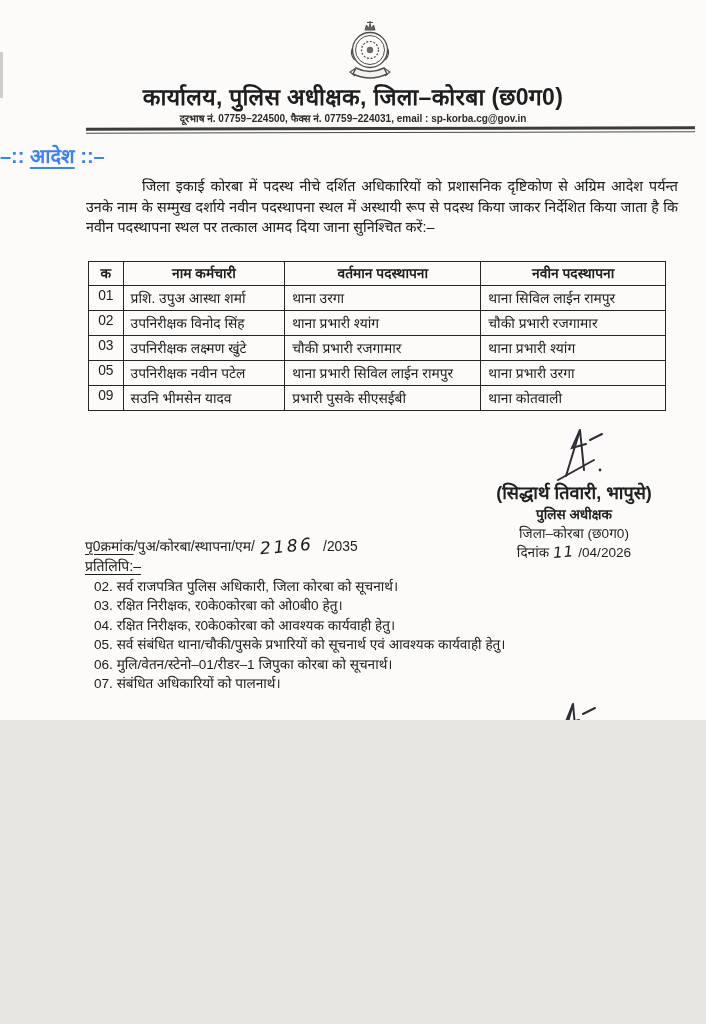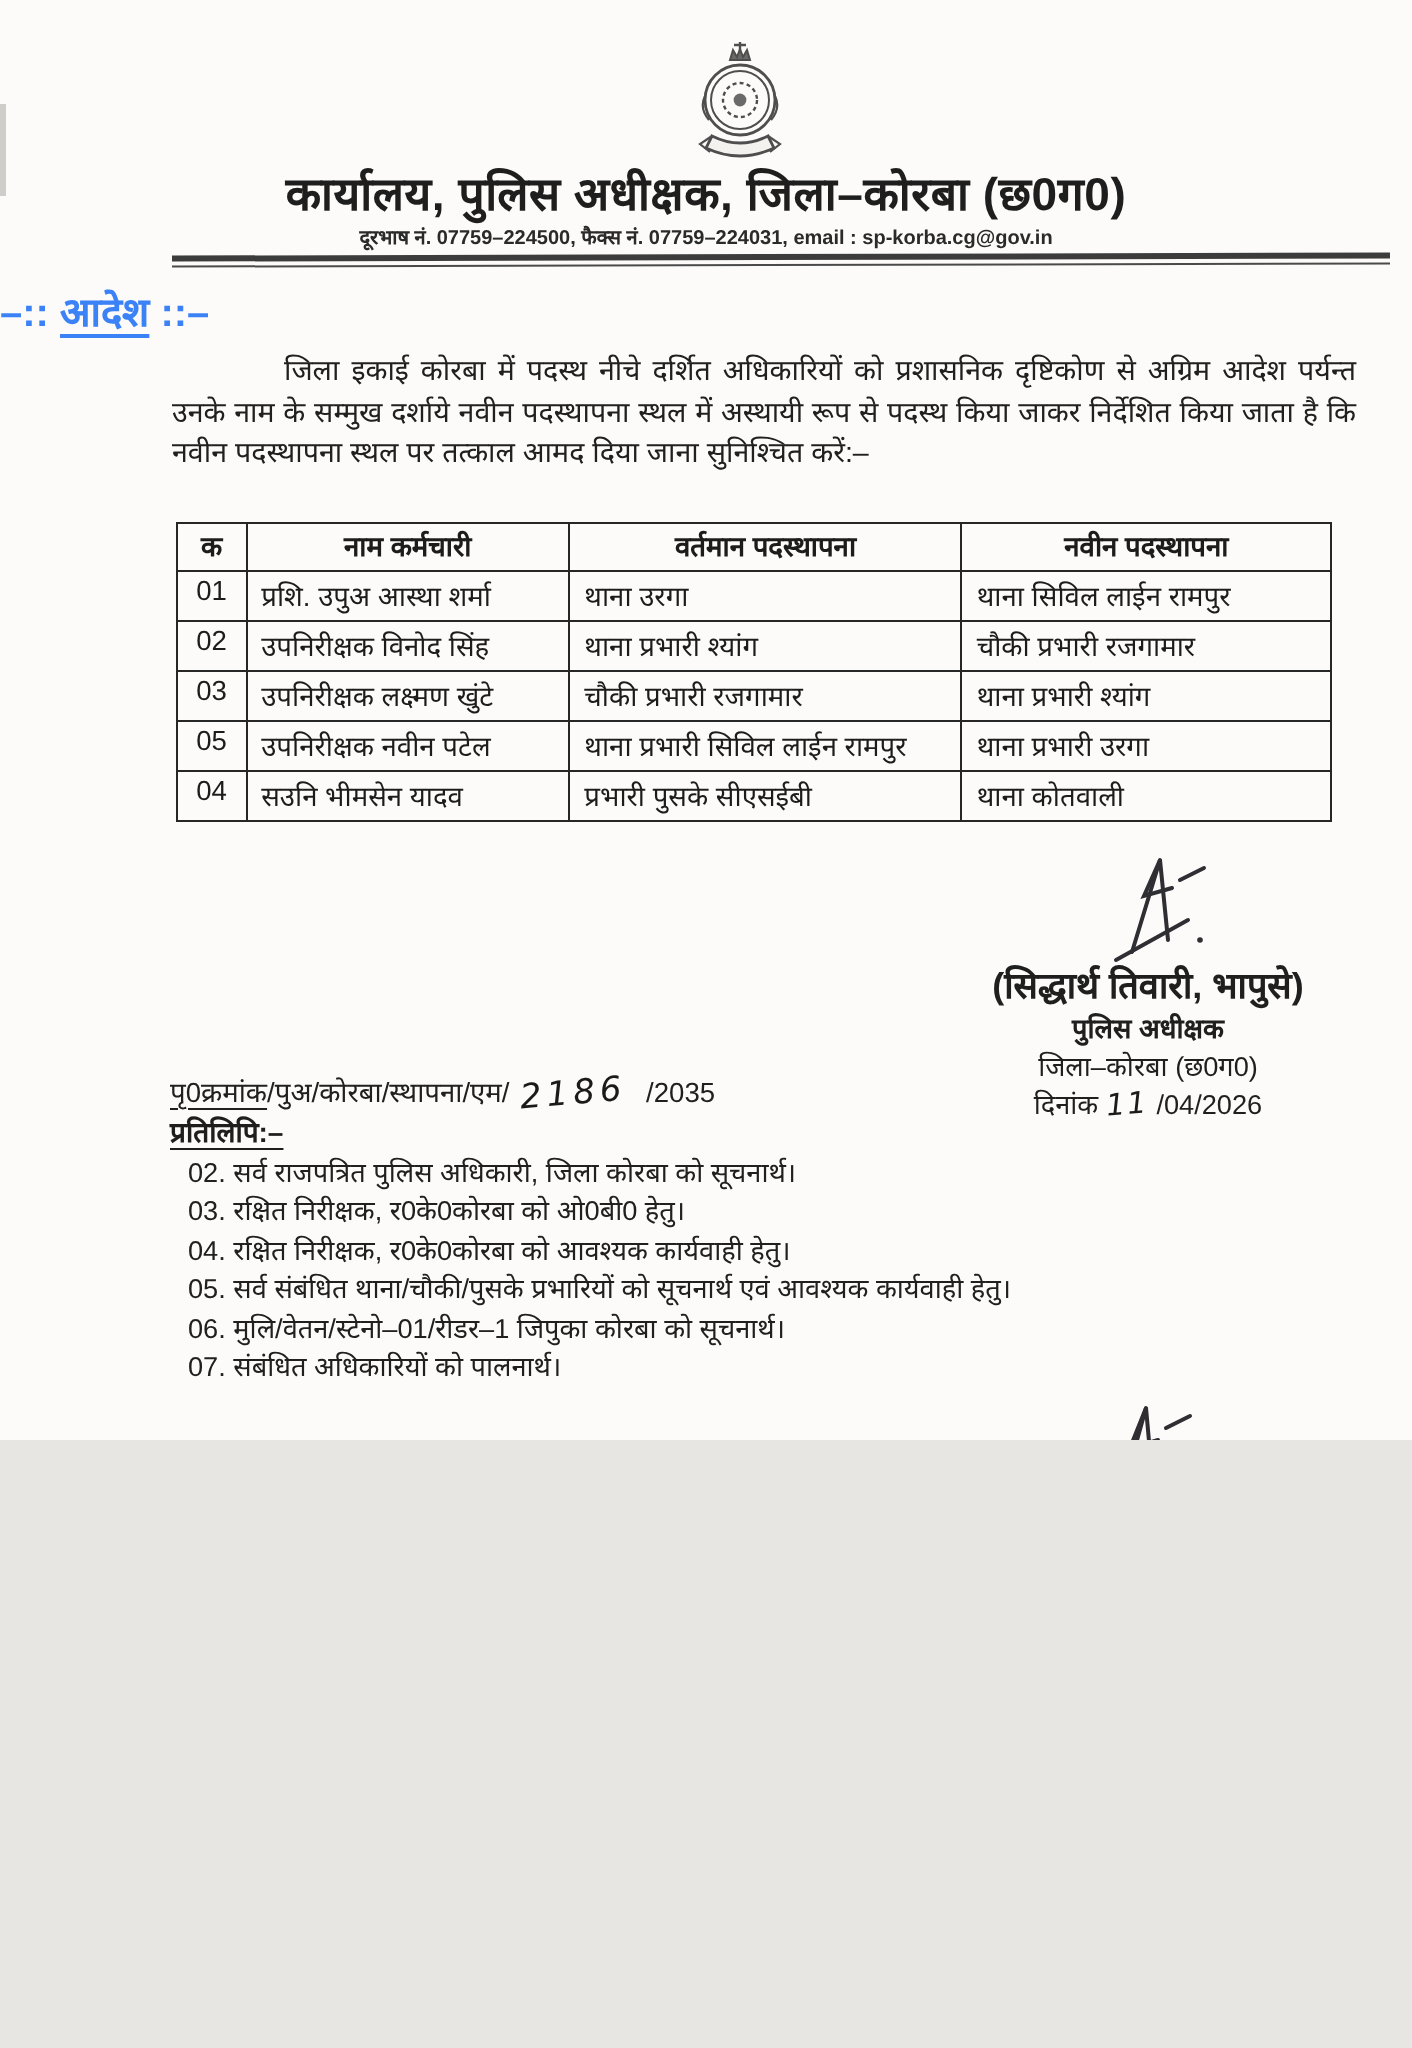--- a/index.html
+++ b/index.html
@@ -69,21 +69,21 @@
     display:inline-block;font-family:"DejaVu Sans", sans-serif;font-style:italic;
     transform:rotate(-5deg);color:#1a1a1a;
   }
   .hw-day{font-size:15px;letter-spacing:1px;margin:0 4px;}
   .hw-num{font-size:17px;letter-spacing:2.5px;margin:0 10px 0 5px;vertical-align:-1px;}
 
   .ref-line{position:absolute;top:536px;left:85px;font-size:13.8px;color:#202020;white-space:nowrap;}
   .ref-line .uline{text-decoration:underline;text-underline-offset:3px;}
 
   .copy-heading{
-    position:absolute;top:556px;left:85px;font-size:14px;font-weight:bold;
+    position:absolute;top:556px;left:85px;font-size:14px;font-weight:normal;
     text-decoration:underline;text-underline-offset:3px;color:#1e1e1e;
   }
   .copy-list{position:absolute;top:577px;left:94px;width:552px;font-size:13.6px;line-height:19.4px;color:#202020;}
 
   .footer-note{
     position:absolute;top:987px;left:84px;font-size:9.5px;font-weight:bold;
     font-family:"Liberation Serif", serif;color:#1d1d32;margin-top:20px;
   }
   .pen-mark{position:absolute;left:22px;top:974px;width:28px;height:48px;}
 </style>
@@ -162,21 +162,21 @@
 
 
         <tr>
           <td class="sno">05</td>
           <td>उपनिरीक्षक नवीन पटेल</td>
           <td>थाना प्रभारी सिविल लाईन रामपुर</td>
           <td>थाना प्रभारी उरगा</td>
         </tr>
 
         <tr>
-          <td class="sno">04</td>
+          <td class="sno">09</td>
           <td>सउनि भीमसेन यादव</td>
           <td>प्रभारी पुसके सीएसईबी</td>
           <td>थाना कोतवाली</td>
         </tr>
       </tbody>
   </table>
 
   <div class="sig-block sig1">
     <svg class="sig-scribble" width="92" height="58" viewBox="0 0 92 58" aria-hidden="true">
       <g fill="none" stroke="#2e2e33" stroke-width="2" stroke-linecap="round">

